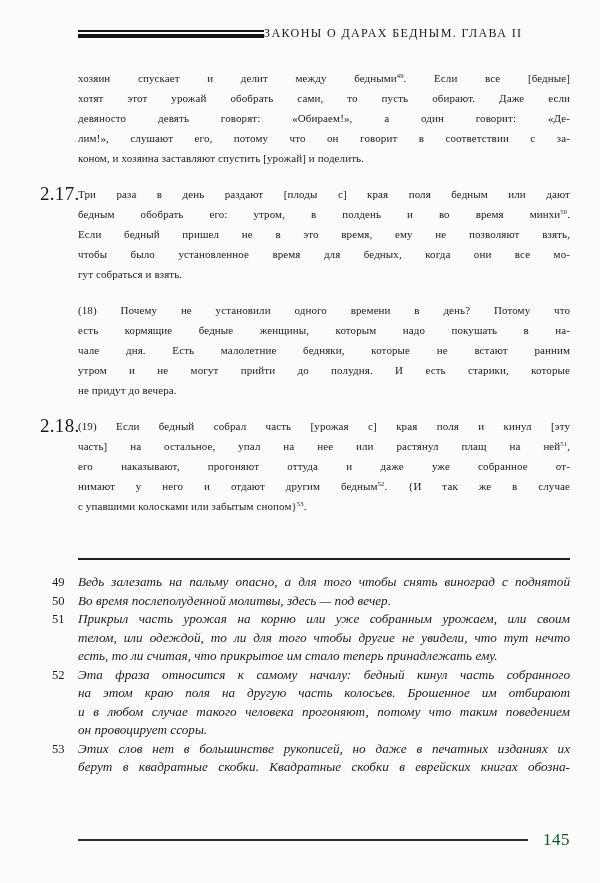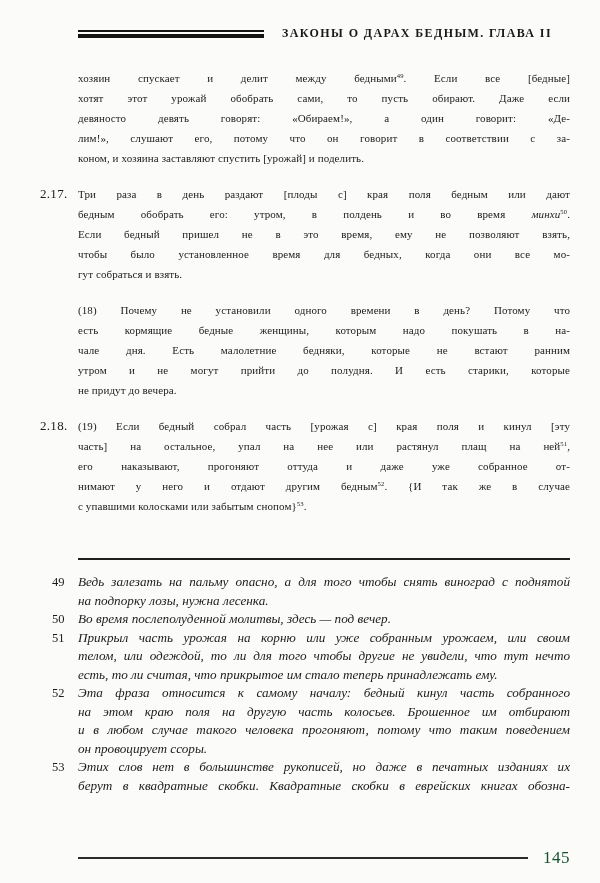--- a/index.html
+++ b/index.html
@@ -15,35 +15,35 @@
   
   .hdr { margin-left: 38px; display: flex; align-items: center; }
   .hdr-rule {
     width: 186px; height: 2px;
     border-top: 2px solid #141414;
     border-bottom: 4px solid #141414;
     flex-shrink: 0;
   }
   .hdr-title {
     flex: 1;
-    text-align: center;
+    text-align: left;
     font-size: 12px;
-    font-weight: bold;
+    font-weight: normal;
     letter-spacing: 1.4px;
     white-space: nowrap;
     color: #191919;
   }
 
   
   .bodytext { margin-top: 27px; }
   .para-row { display: flex; margin-bottom: 16px; }
   .para-row:last-child { margin-bottom: 0; }
   .para-label {
     width: 38px; flex-shrink: 0;
-    font-size: 13px; line-height: 20px;
+    font-size: 19px; line-height: 20px;
     letter-spacing: 0.3px;
   }
   .para-body { flex: 1; min-width: 0; }
   .bline {
     font-size: 11px;
     line-height: 20px;
     height: 20px;
     text-align: justify;
     text-align-last: justify;
     overflow: hidden;
@@ -51,21 +51,21 @@
   }
   .bline.lastline { text-align-last: left; }
 
   sup {
     font-size: 0.6em;
     line-height: 0;
     vertical-align: baseline;
     position: relative;
     top: -0.55em;
   }
-  .ital { font-style: italic; }
+  .ital { }
 
   
   .fn-sep {
     margin-left: 38px;
     margin-top: 42px;
     margin-bottom: 13px;
     border-top: 2px solid #1e1e1e;
   }
   .fn-row { display: flex; }
   .fn-num {
@@ -143,21 +143,20 @@
       </div>
     </div>
 
   <div class="fn-sep"></div>
 
   <div class="footnotes">
       <div class="fn-row">
         <div class="fn-num">49</div>
         <div class="fn-body">
           <div class="fline"><span>Ведь залезать на пальму опасно, а для того чтобы снять виноград с поднятой</span></div>
-          <div class="fline lastline"><span>на подпорку лозы, нужна лесенка.</span></div>
         </div>
       </div>
       <div class="fn-row">
         <div class="fn-num">50</div>
         <div class="fn-body">
           <div class="fline lastline"><span>Во время послеполуденной молитвы, здесь — под вечер.</span></div>
         </div>
       </div>
       <div class="fn-row">
         <div class="fn-num">51</div>

